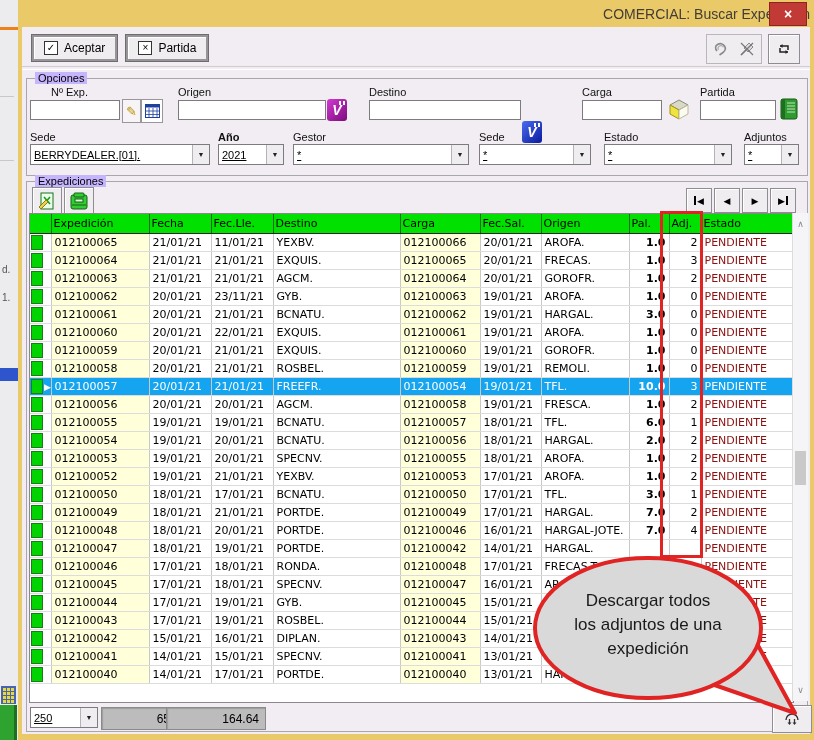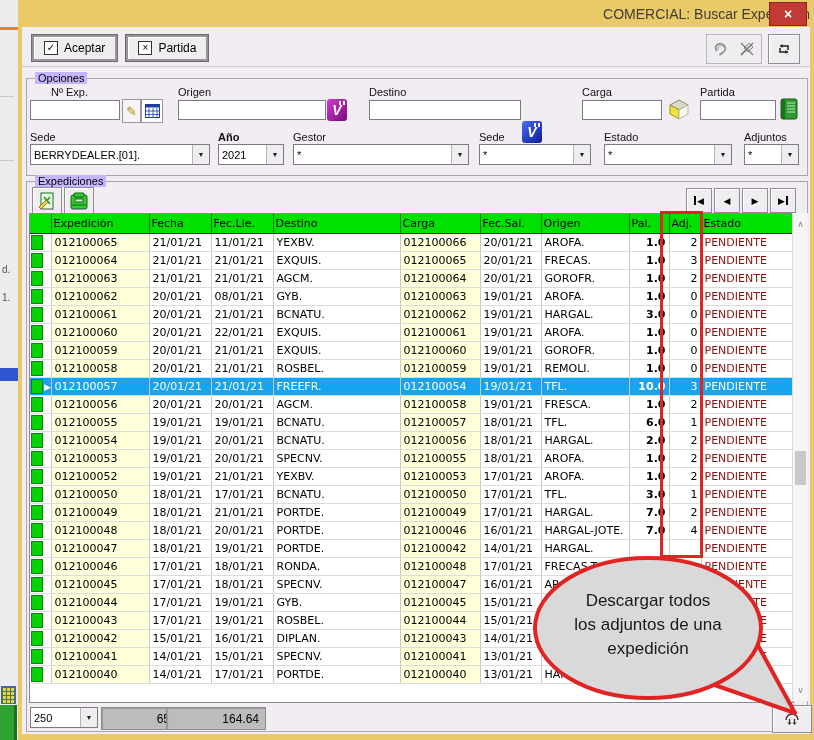--- a/index.html
+++ b/index.html
@@ -31,21 +31,21 @@
   .tb-sep{left:0;top:66px;width:788px;height:2px;border-top:1px solid #cfccd2;border-bottom:1px solid #ffffff;}
 
   
   .gbox{border:1px solid #aaa6ae;}
   .glegend{position:absolute;top:-7px;left:8px;background:#c4b5fd;padding:0 3px;font-size:11px;}
 
   
   .lbl{font-size:11px;color:#111;}
   .tinput{background:#fff;border:1px solid #7d7a80;height:20px;box-sizing:border-box;font-size:11px;padding:0 3px;font-family:"Liberation Sans",sans-serif;}
   .combo{background:#fff;border:1px solid #7d7a80;height:21px;box-sizing:border-box;display:flex;align-items:center;cursor:pointer;}
-  .combo .val{flex:1;padding:0 3px;white-space:nowrap;overflow:hidden;font-size:11px;}
+  .combo .val{flex:1;padding:0 3px;white-space:nowrap;overflow:hidden;font-size:11px;text-decoration:underline;}
   .combo .arw{width:16px;height:100%;background:#f0edf1;border-left:1px solid #b5b2b8;display:flex;align-items:center;justify-content:center;font-size:7px;color:#222;}
   .iconbtn{display:inline-flex;align-items:center;justify-content:center;cursor:pointer;}
 
   
   .vlook{width:20px;height:22px;border-radius:3px;color:#fff;font-weight:bold;font-style:italic;
          display:flex;align-items:center;justify-content:center;font-size:14px;position:relative;}
   .vlook.purple{background:linear-gradient(135deg,#d23ad2,#7c0a7c);}
   .vlook.blue{background:linear-gradient(135deg,#4a6cf0,#0a1a9c);}
   .vlook i{position:absolute;top:2px;right:2px;width:6px;height:4px;
            background:repeating-linear-gradient(90deg,#fff 0 2px,transparent 2px 4px);}
@@ -329,21 +329,21 @@
               <td class="c5">20/01/21</td>
               <td class="c6">GOROFR.</td>
               <td class="c7">1.0</td>
               <td class="c8">2</td>
               <td class="c9">PENDIENTE</td>
             </tr>
             <tr>
               <td class="ind"><span class="grsq"></span></td>
               <td class="c0">012100062</td>
               <td class="c1">20/01/21</td>
-              <td class="c2">08/01/21</td>
+              <td class="c2">23/11/21</td>
               <td class="c3">GYB.</td>
               <td class="c4">012100063</td>
               <td class="c5">19/01/21</td>
               <td class="c6">AROFA.</td>
               <td class="c7">1.0</td>
               <td class="c8">0</td>
               <td class="c9">PENDIENTE</td>
             </tr>
             <tr>
               <td class="ind"><span class="grsq"></span></td>

